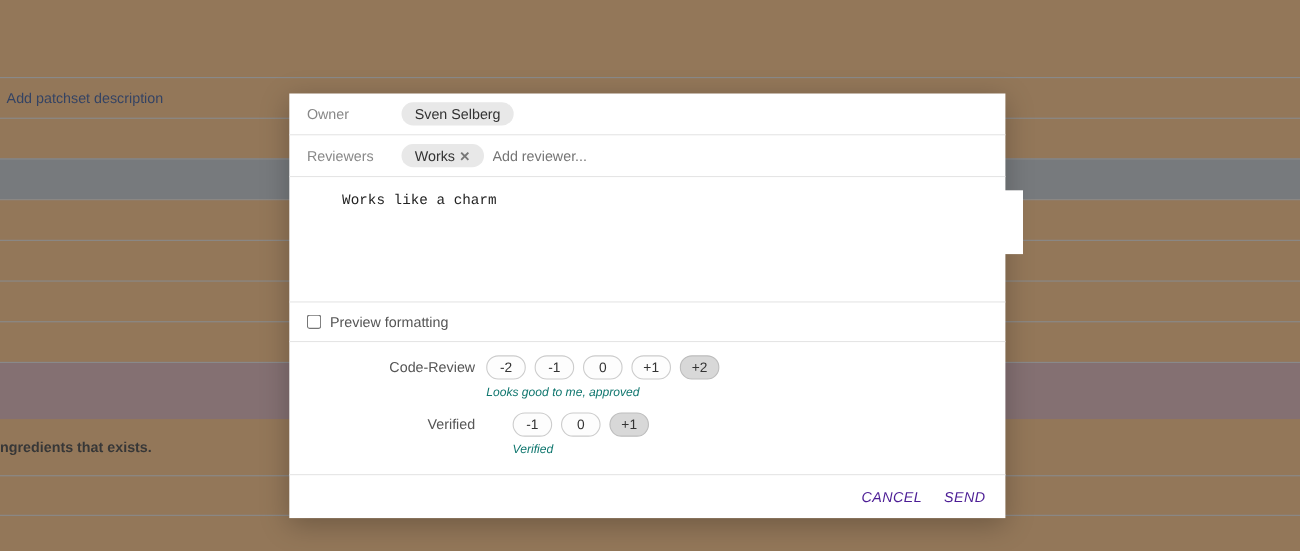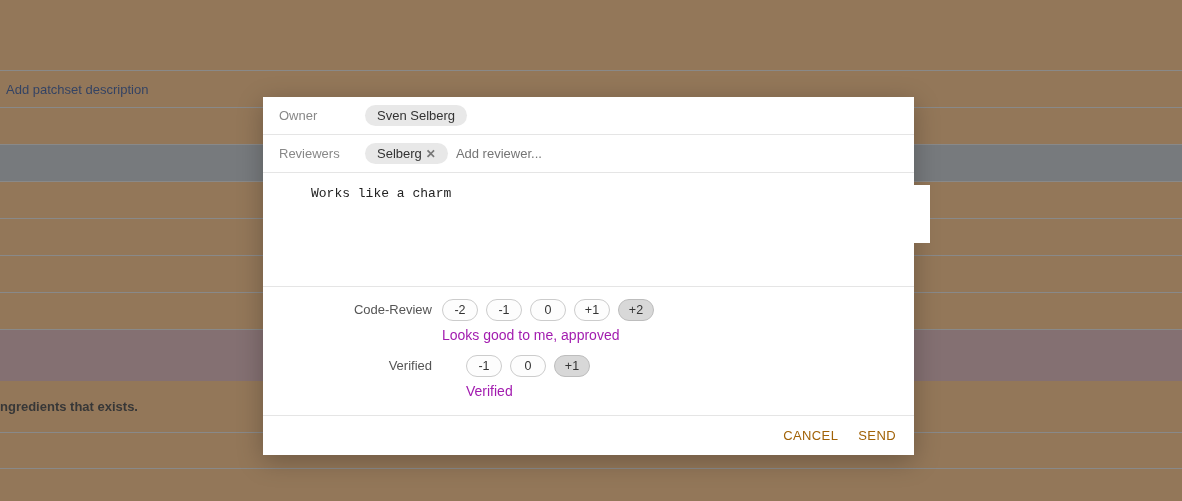--- a/index.html
+++ b/index.html
@@ -48,21 +48,21 @@
 
     .overlay-dim {
       position: absolute;
       inset: 0;
       background: rgba(70,70,70,0.58);
     }
 
     
     .dialog {
       position: absolute;
-      top: 97px;
+      top: 85px;
       left: 263px;
       width: 651px;
       background: #fff;
       box-shadow: 0 6px 24px rgba(0,0,0,0.25);
       color: #555;
     }
     .dlg-row {
       display: flex;
       align-items: center;
       padding: 8px 16px;
@@ -164,38 +164,40 @@
       font-size: 12.5px;
       color: #333;
       cursor: pointer;
       padding: 0 8px;
     }
     .pill.sel {
       background: #d8d8d8;
       border-color: #bdbdbd;
     }
     .vote-desc {
-      color: #a21caf;
+      font-style: italic;
+      color: #0f766e;
       margin-top: 6px;
-      font-size: 14px;
+      font-size: 11px;
     }
     .dlg-actions {
       display: flex;
       justify-content: flex-end;
       padding: 12px 18px;
       gap: 20px;
     }
     .dlg-btn {
       background: none;
       border: none;
-      color: #a16207;
+      color: #4c1d95;
       font-size: 13px;
       letter-spacing: 0.4px;
       font-weight: 500;
       cursor: pointer;
+      font-style: italic;
     }
   </style>
 </head>
 <body>
 
 <div class="bg">
   <div class="bg-spacer-top"></div>
   <div class="bg-row">
     <span class="bg-link">Add patchset description</span>
   </div>
@@ -217,30 +219,34 @@
   <div class="dlg-row">
     <div class="dlg-label">Owner</div>
     <span class="chip">
       <span>Sven Selberg</span>
     </span>
   </div>
 
   <div class="dlg-row">
     <div class="dlg-label">Reviewers</div>
     <span class="chip">
-      <span>Selberg</span>
+      <span>Works</span>
       <span class="chip-x">✕</span>
     </span>
     <input class="add-reviewer" type="text" placeholder="Add reviewer..." style="">
   </div>
 
   <div class="comment-area">
     <textarea class="comment-input" style="">Works like a charm</textarea>
   </div>
 
+  <div class="preview-row">
+    <input type="checkbox" style="">
+    <span>Preview formatting</span>
+  </div>
 
   <div class="vote-section">
 
     <div class="vote-row">
       <div class="vote-label">Code-Review</div>
       <div class="vote-body">
         <div class="vote-pills">
           <button class="pill">-2</button>
           <button class="pill">-1</button>
           <button class="pill">0</button>

